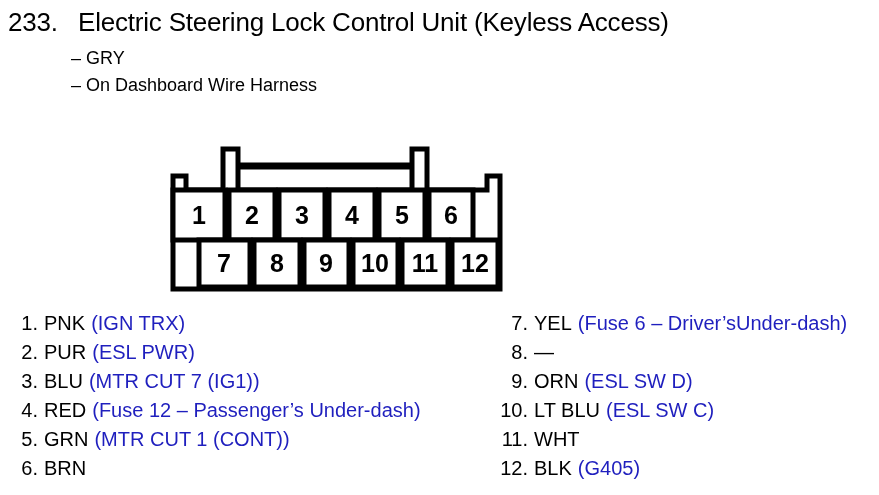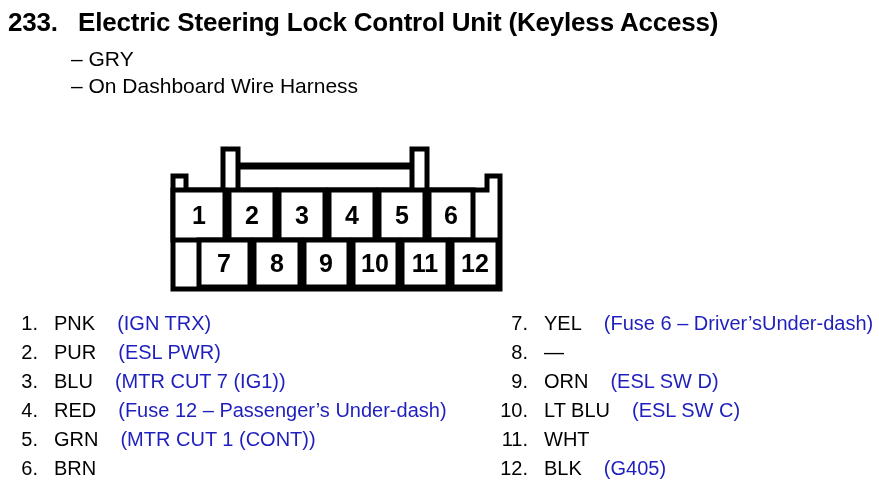--- a/index.html
+++ b/index.html
@@ -7,47 +7,47 @@
     width:879px; height:495px;
     background:#ffffff;
     position:relative; overflow:hidden;
     font-family:"Liberation Sans","DejaVu Sans",sans-serif;
     color:#000;
     --blue:#1f1fbe;
   }
   .title-row {
     position:absolute; top:7px; left:8px;
     display:flex; align-items:flex-start;
-    font-weight:bold; font-size:26px; letter-spacing:-0.2px;
+    font-weight:normal; font-size:26px; letter-spacing:-0.2px;
     white-space:nowrap;
   }
   .title-num { display:inline-block; width:70px; }
   .bullets {
     position:absolute; top:45px; left:71px;
-    font-size:21px; line-height:27px;
+    font-size:18px; line-height:27px;
     white-space:nowrap;
   }
   .connector-svg { position:absolute; left:160px; top:140px; }
   .connector-svg .outline { fill:#ffffff; stroke:#000; stroke-width:5; stroke-linejoin:miter; }
   .connector-svg .cell    { fill:#ffffff; stroke:#000; stroke-width:5; }
   .connector-svg .clipbar { stroke:#000; stroke-width:7; }
   .connector-svg text {
     font-family:"Liberation Sans","DejaVu Sans",sans-serif;
     font-weight:bold; font-size:25px; fill:#000; text-anchor:middle;
   }
   .pins { position:absolute; top:312px; left:0; width:879px; font-size:20px; }
   .pin-col { position:absolute; top:0; }
   .col-left  { left:12px; }
   .col-right { left:486px; }
   .pin-row { height:29px; display:flex; align-items:baseline; white-space:nowrap; }
   .pin-num { display:inline-block; text-align:right; }
   .col-left  .pin-num { width:26px; }
   .col-right .pin-num { width:42px; }
-  .pin-color  { margin-left:16px; }
-  .pin-signal { margin-left:22px; color:var(--blue); }
+  .pin-color  { margin-left:6px; }
+  .pin-signal { margin-left:6px; color:var(--blue); }
   .pin-signal:empty { margin-left:0; }
 </style>
 </head>
 <body style="--blue: #1f1fbe;">
 
 <div class="title-row">
   <span class="title-num">233.</span>
   <span>Electric Steering Lock Control Unit (Keyless Access)</span>
 </div>
 

